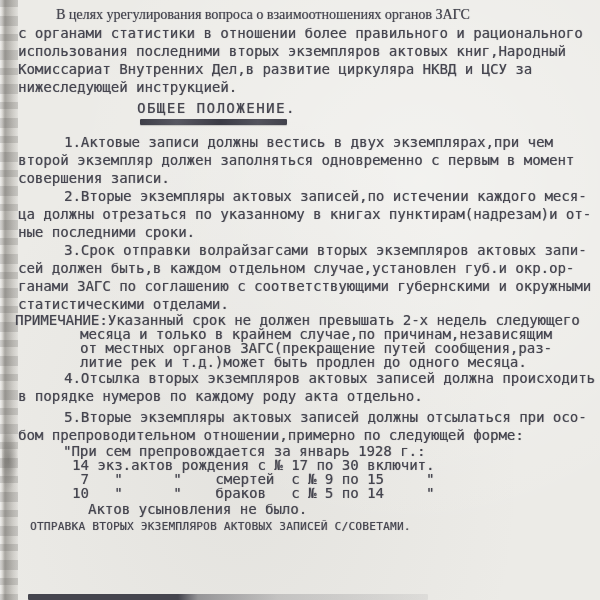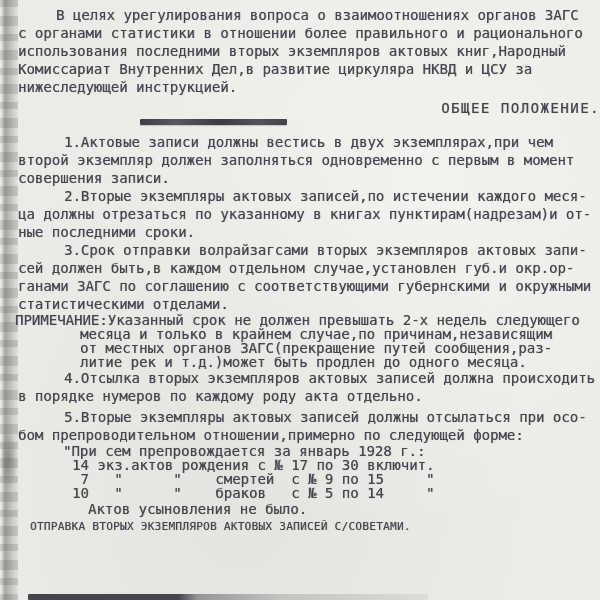--- a/index.html
+++ b/index.html
@@ -24,23 +24,23 @@
   }
   .edge-smudge {
     position:absolute; left:2px; top:430px; width:16px; height:60px;
     background:radial-gradient(ellipse at 40% 50%, rgba(90,88,84,.45), rgba(90,88,84,0) 70%);
   }
   .content { position:absolute; left:18px; top:6px; width:582px; }
   .ln {
     white-space:pre; font-size:14px; line-height:18px;
     text-shadow:0.4px 0.3px 0.7px rgba(55,55,66,.55);
   }
-  .ind-intro { padding-left:38px; }
+  .ind-intro { padding-left:38px;font-family:Liberation Serif, serif; }
   .ind-num   { padding-left:46px; }
-  .heading   { padding-left:119px; letter-spacing:1.5px;text-align:right; }
+  .heading   { padding-left:119px; letter-spacing:1.5px; }
   .bar {
     height:6px; width:147px; margin-left:122px; margin-top:2px; border-radius:1px;
     background:linear-gradient(90deg,#3f3f49,#585862 25%,#3b3b45 55%,#53535d 80%,#42424c);
     box-shadow:0 1px 1px rgba(0,0,0,.18);
   }
   .tight .ln, .ln.tight { line-height:14px; }
   .note-first { margin-left:-3px; }
   .note-wrap  { padding-left:62px; }
   .mt8{margin-top:8px} .mt4{margin-top:0} .mt3{margin-top:3px} .mt2{margin-top:2px}
   .form-header { padding-left:45px; }

